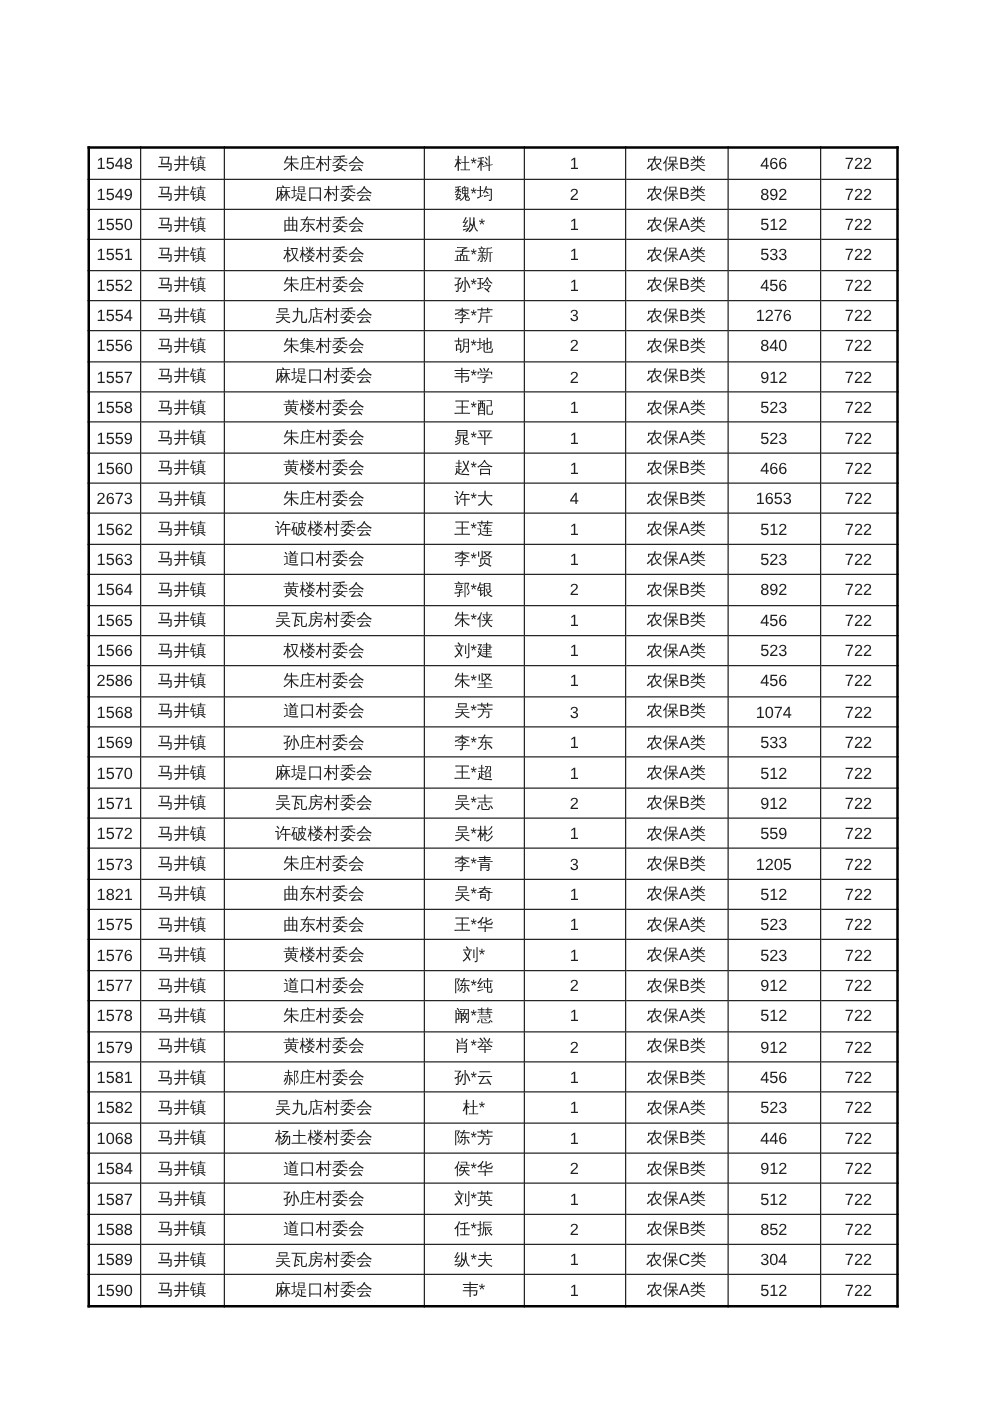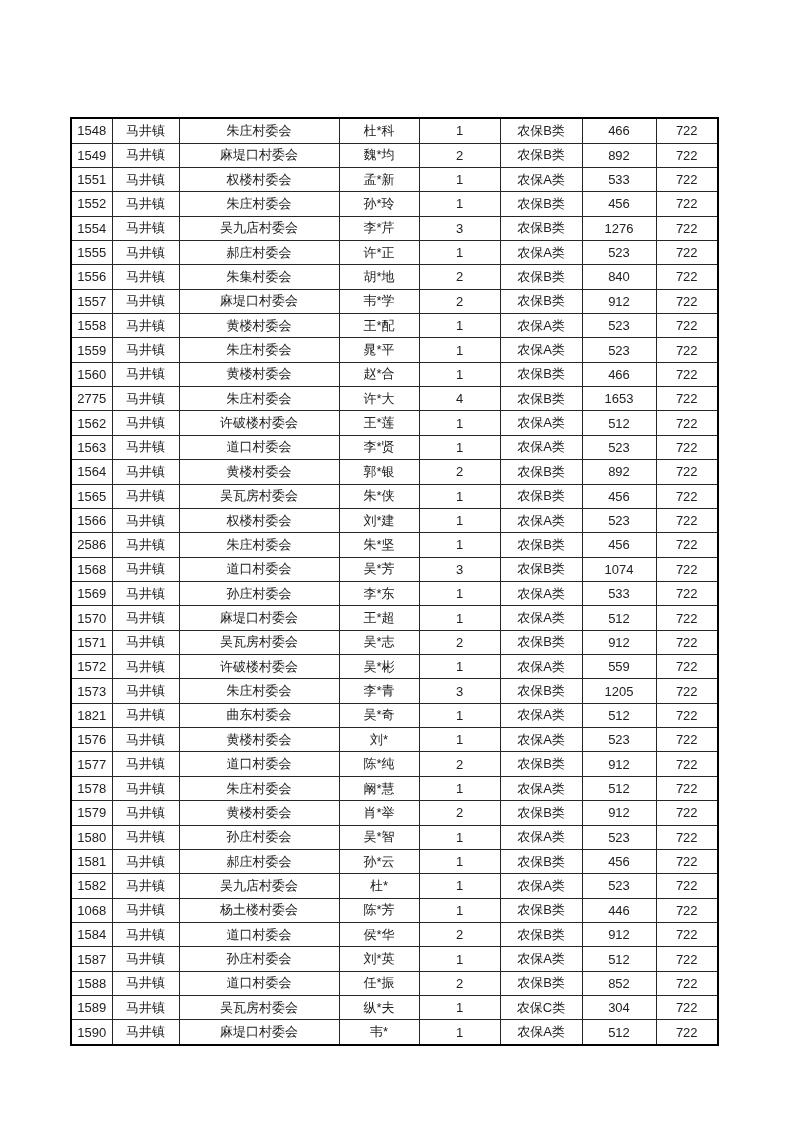--- a/index.html
+++ b/index.html
@@ -67,20 +67,30 @@
           <td>1549</td>
           <td>马井镇</td>
           <td>麻堤口村委会</td>
           <td>魏*均</td>
           <td>2</td>
           <td>农保B类</td>
           <td>892</td>
           <td>722</td>
         </tr>
         <tr>
+          <td>1550</td>
+          <td>马井镇</td>
+          <td>曲东村委会</td>
+          <td>纵*</td>
+          <td>1</td>
+          <td>农保A类</td>
+          <td>512</td>
+          <td>722</td>
+        </tr>
+        <tr>
           <td>1551</td>
           <td>马井镇</td>
           <td>权楼村委会</td>
           <td>孟*新</td>
           <td>1</td>
           <td>农保A类</td>
           <td>533</td>
           <td>722</td>
         </tr>
         <tr>
@@ -97,30 +107,20 @@
           <td>1554</td>
           <td>马井镇</td>
           <td>吴九店村委会</td>
           <td>李*芹</td>
           <td>3</td>
           <td>农保B类</td>
           <td>1276</td>
           <td>722</td>
         </tr>
         <tr>
-          <td>1555</td>
-          <td>马井镇</td>
-          <td>郝庄村委会</td>
-          <td>许*正</td>
-          <td>1</td>
-          <td>农保A类</td>
-          <td>523</td>
-          <td>722</td>
-        </tr>
-        <tr>
           <td>1556</td>
           <td>马井镇</td>
           <td>朱集村委会</td>
           <td>胡*地</td>
           <td>2</td>
           <td>农保B类</td>
           <td>840</td>
           <td>722</td>
         </tr>
         <tr>
@@ -157,21 +157,21 @@
           <td>1560</td>
           <td>马井镇</td>
           <td>黄楼村委会</td>
           <td>赵*合</td>
           <td>1</td>
           <td>农保B类</td>
           <td>466</td>
           <td>722</td>
         </tr>
         <tr>
-          <td>2775</td>
+          <td>2673</td>
           <td>马井镇</td>
           <td>朱庄村委会</td>
           <td>许*大</td>
           <td>4</td>
           <td>农保B类</td>
           <td>1653</td>
           <td>722</td>
         </tr>
         <tr>
           <td>1562</td>
@@ -297,20 +297,30 @@
           <td>1821</td>
           <td>马井镇</td>
           <td>曲东村委会</td>
           <td>吴*奇</td>
           <td>1</td>
           <td>农保A类</td>
           <td>512</td>
           <td>722</td>
         </tr>
         <tr>
+          <td>1575</td>
+          <td>马井镇</td>
+          <td>曲东村委会</td>
+          <td>王*华</td>
+          <td>1</td>
+          <td>农保A类</td>
+          <td>523</td>
+          <td>722</td>
+        </tr>
+        <tr>
           <td>1576</td>
           <td>马井镇</td>
           <td>黄楼村委会</td>
           <td>刘*</td>
           <td>1</td>
           <td>农保A类</td>
           <td>523</td>
           <td>722</td>
         </tr>
         <tr>
@@ -334,30 +344,20 @@
           <td>722</td>
         </tr>
         <tr>
           <td>1579</td>
           <td>马井镇</td>
           <td>黄楼村委会</td>
           <td>肖*举</td>
           <td>2</td>
           <td>农保B类</td>
           <td>912</td>
-          <td>722</td>
-        </tr>
-        <tr>
-          <td>1580</td>
-          <td>马井镇</td>
-          <td>孙庄村委会</td>
-          <td>吴*智</td>
-          <td>1</td>
-          <td>农保A类</td>
-          <td>523</td>
           <td>722</td>
         </tr>
         <tr>
           <td>1581</td>
           <td>马井镇</td>
           <td>郝庄村委会</td>
           <td>孙*云</td>
           <td>1</td>
           <td>农保B类</td>
           <td>456</td>

